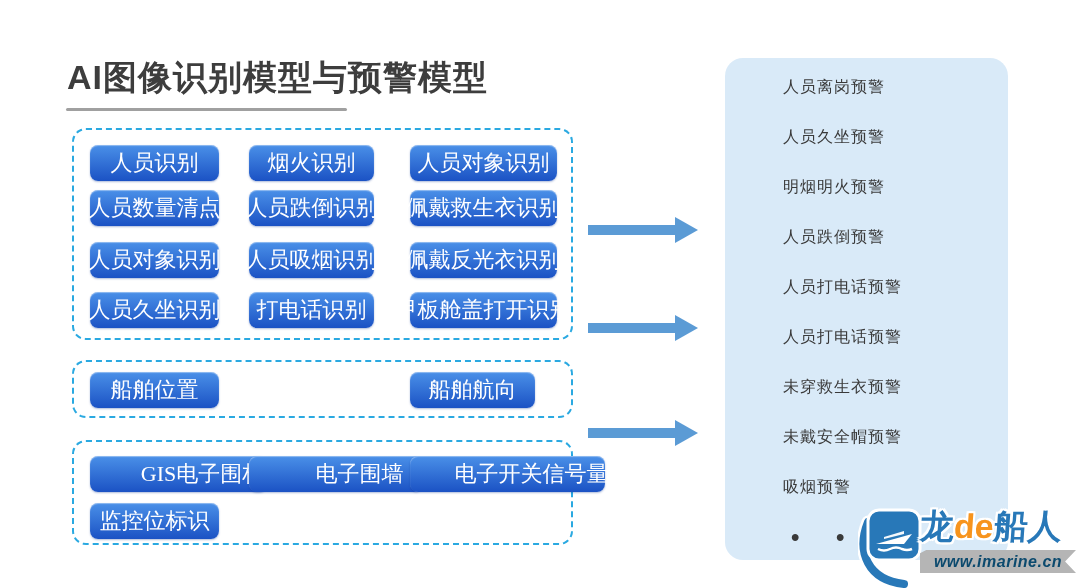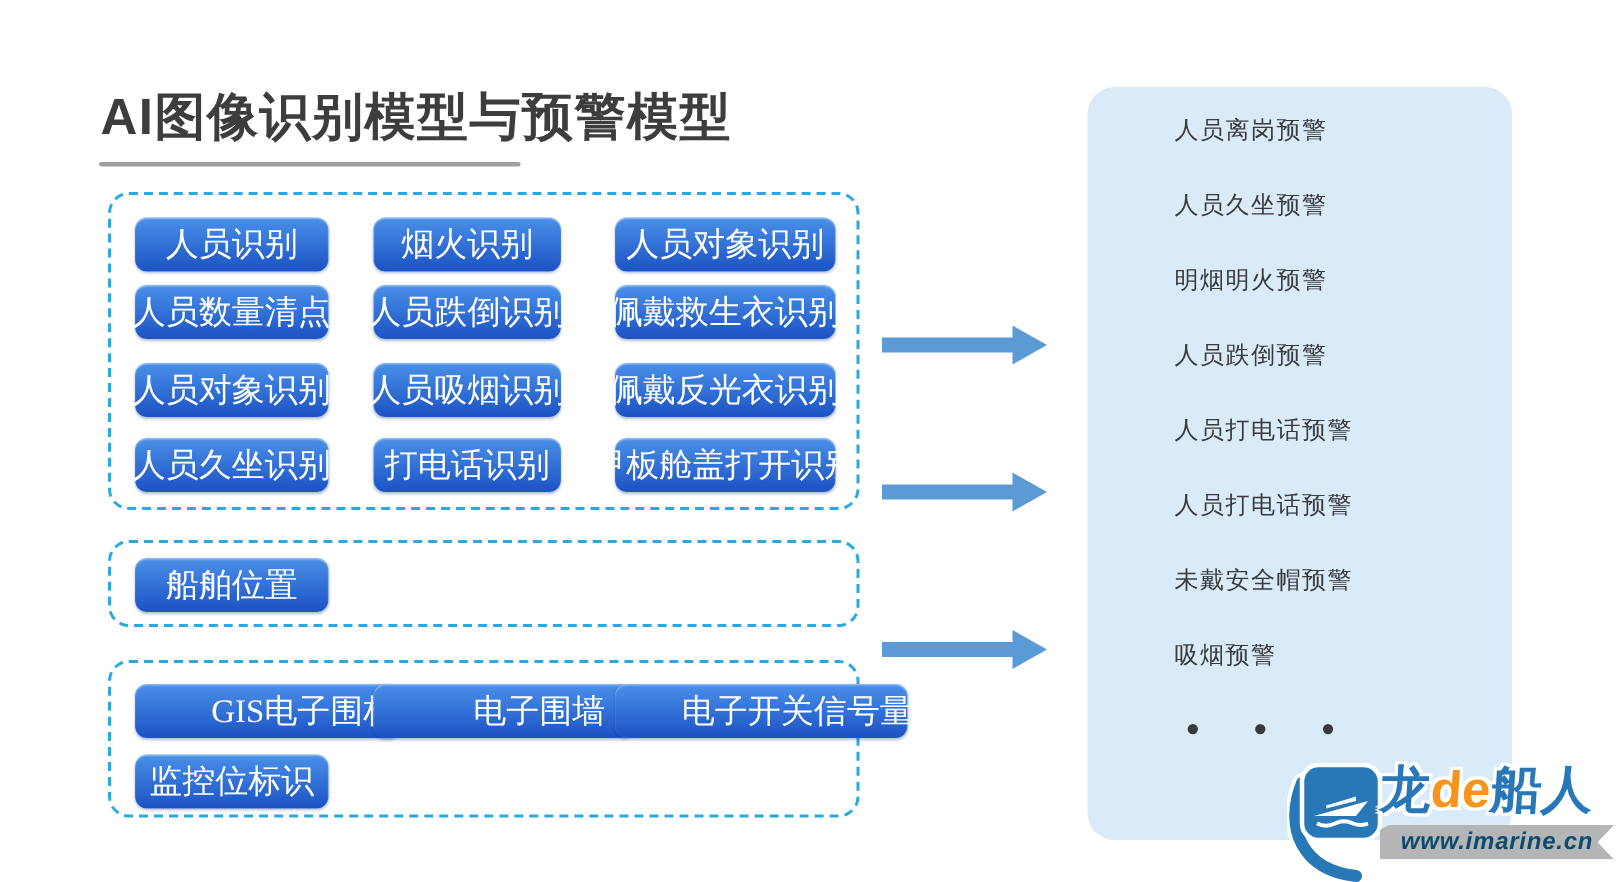--- a/index.html
+++ b/index.html
@@ -96,20 +96,21 @@
     <div class="btn c1 rc">人员对象识别</div>
     <div class="btn c2 rc">人员吸烟识别</div>
     <div class="btn c3 rc">佩戴反光衣识别</div>
     <div class="btn c1 rd">人员久坐识别</div>
     <div class="btn c2 rd">打电话识别</div>
     <div class="btn c3 rd">甲板舱盖打开识别</div>
   </div>
 
   <div id="group-ship" class="group-box">
     <div class="btn c1 r2a">船舶位置</div>
+    <div class="btn c3n r2a">船舶航向</div>
   </div>
 
   <div id="group-fence" class="group-box">
     <div class="btn c1 r3a">GIS电子围栏</div>
     <div class="btn c2 r3a">电子围墙</div>
     <div class="btn c3 r3a">电子开关信号量</div>
     <div class="btn c1 r3b">监控位标识</div>
   </div>
 
   <svg id="arrow-1" class="arrow" width="110" height="26" viewBox="0 0 110 26">
@@ -125,20 +126,21 @@
     <polygon points="87,0 110,13 87,26" style="fill:var(--arrow,#5b9bd5)"></polygon>
   </svg>
 
   <div id="alert-panel">
     <div class="alert-item">人员离岗预警</div>
     <div class="alert-item">人员久坐预警</div>
     <div class="alert-item">明烟明火预警</div>
     <div class="alert-item">人员跌倒预警</div>
     <div class="alert-item">人员打电话预警</div>
     <div class="alert-item">人员打电话预警</div>
+    <div class="alert-item">未穿救生衣预警</div>
     <div class="alert-item">未戴安全帽预警</div>
     <div class="alert-item">吸烟预警</div>
     <div class="alert-ellipsis">• • •</div>
   </div>
 
   <div id="watermark">
     <svg id="logo-icon" width="64" height="80" viewBox="0 0 64 80">
       <path d="M10 14 C -2 44 10 72 46 76" stroke="#ffffff" stroke-width="13" fill="none" stroke-linecap="round"></path>
       <path d="M10 14 C -2 44 10 72 46 76" style="stroke:var(--logo-blue,#2878b8)" stroke-width="8" fill="none" stroke-linecap="round"></path>
       <rect x="10" y="2" width="52" height="50" rx="11" style="fill:var(--logo-blue,#2878b8)" stroke="#ffffff" stroke-width="3"></rect>

